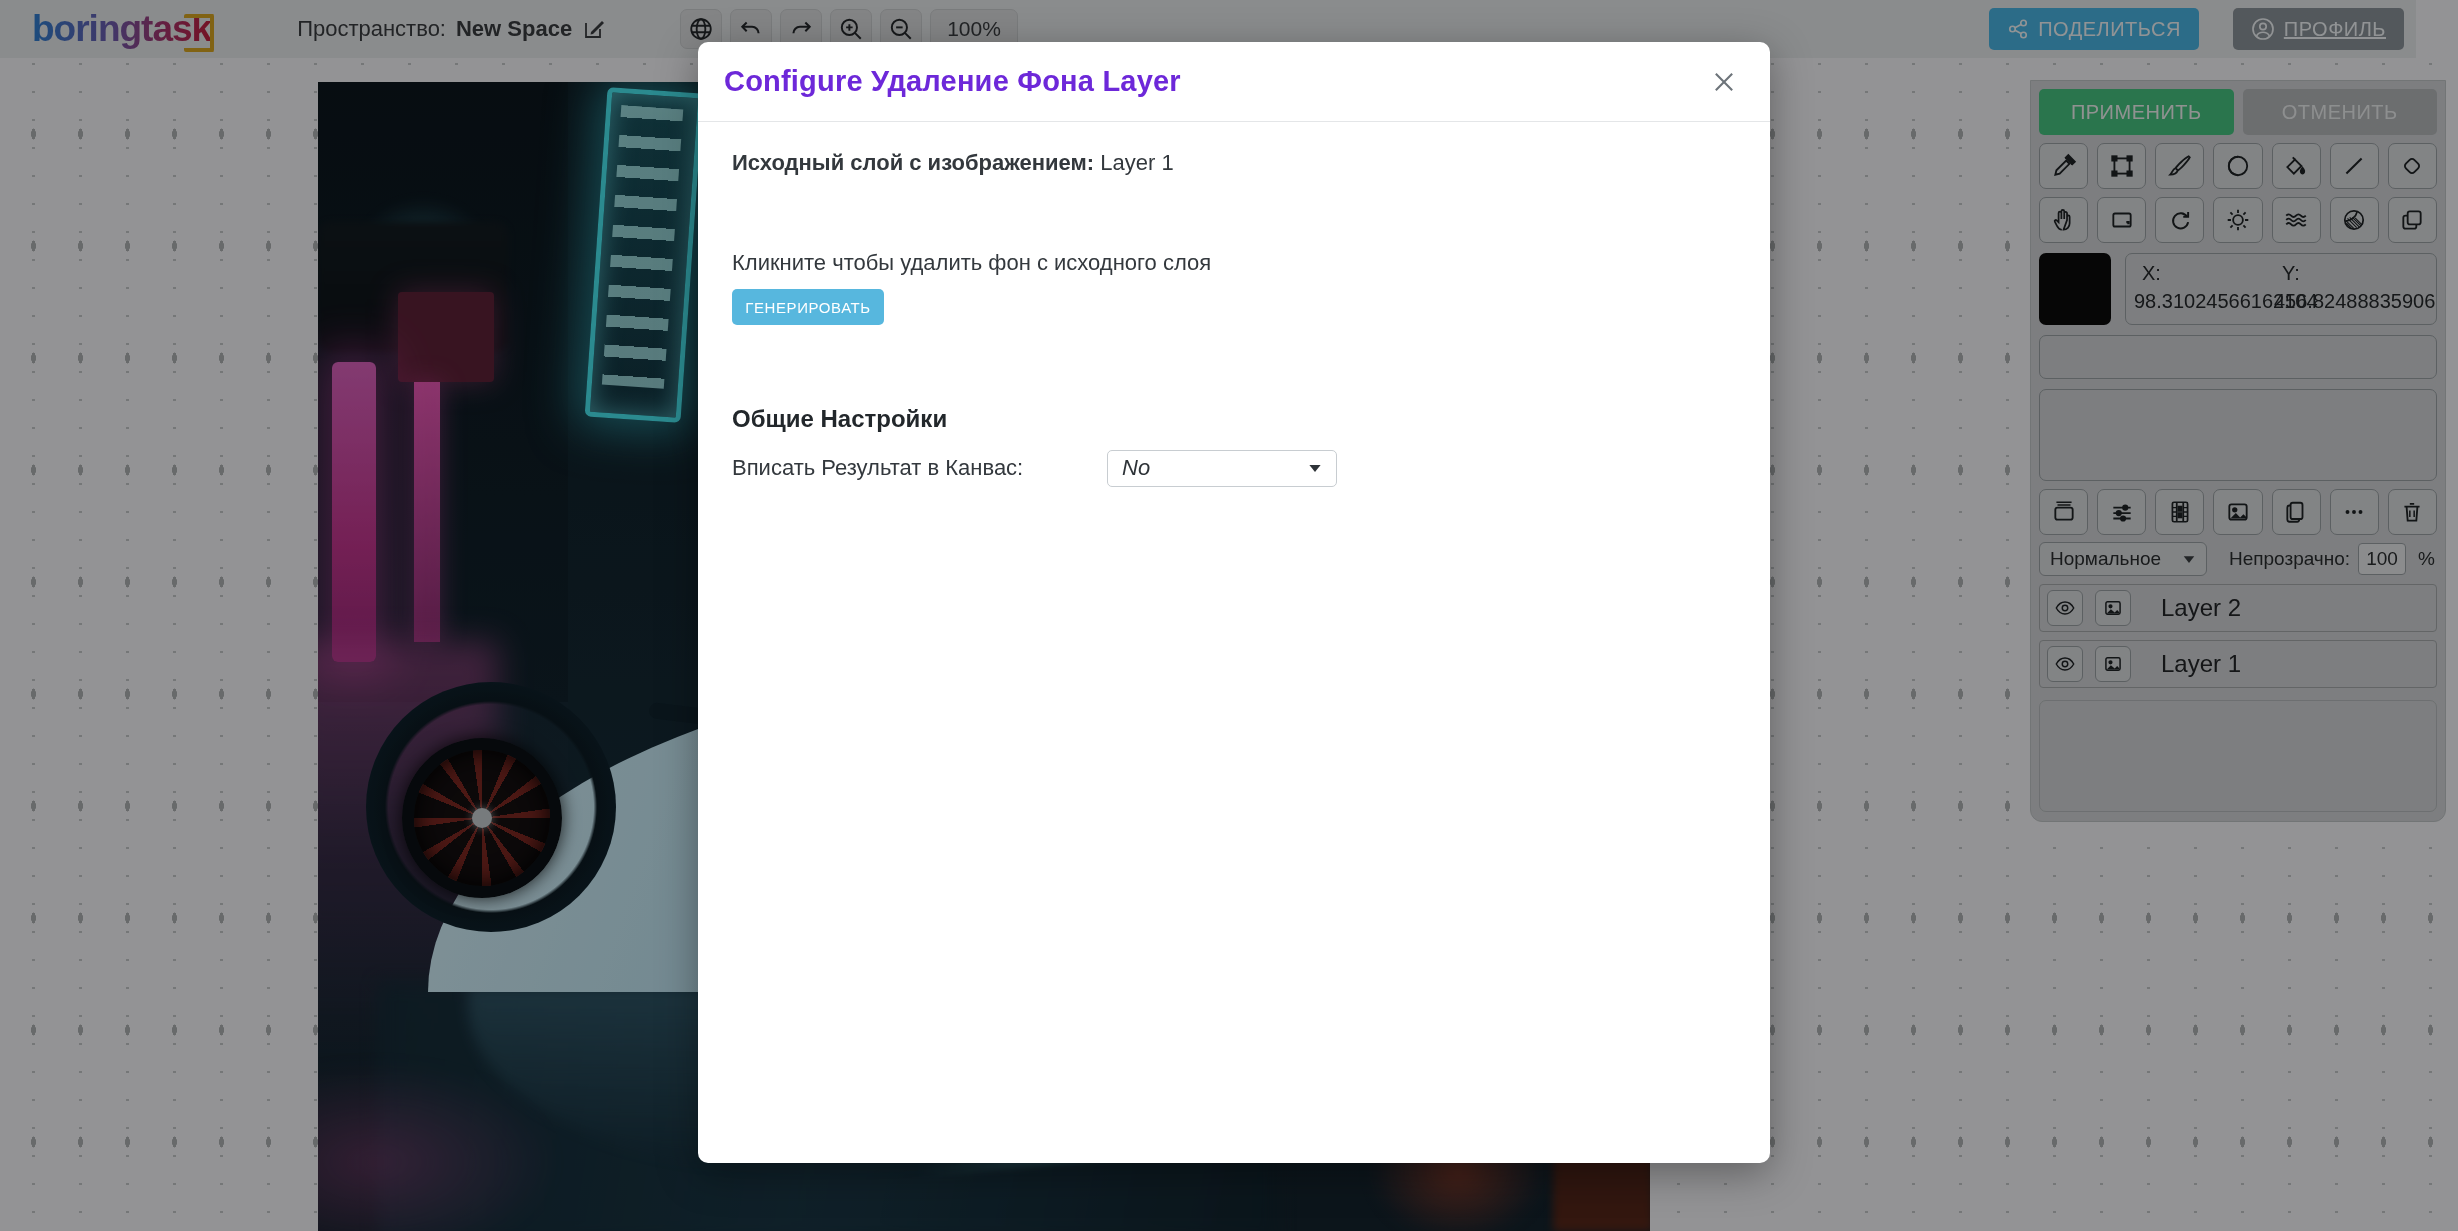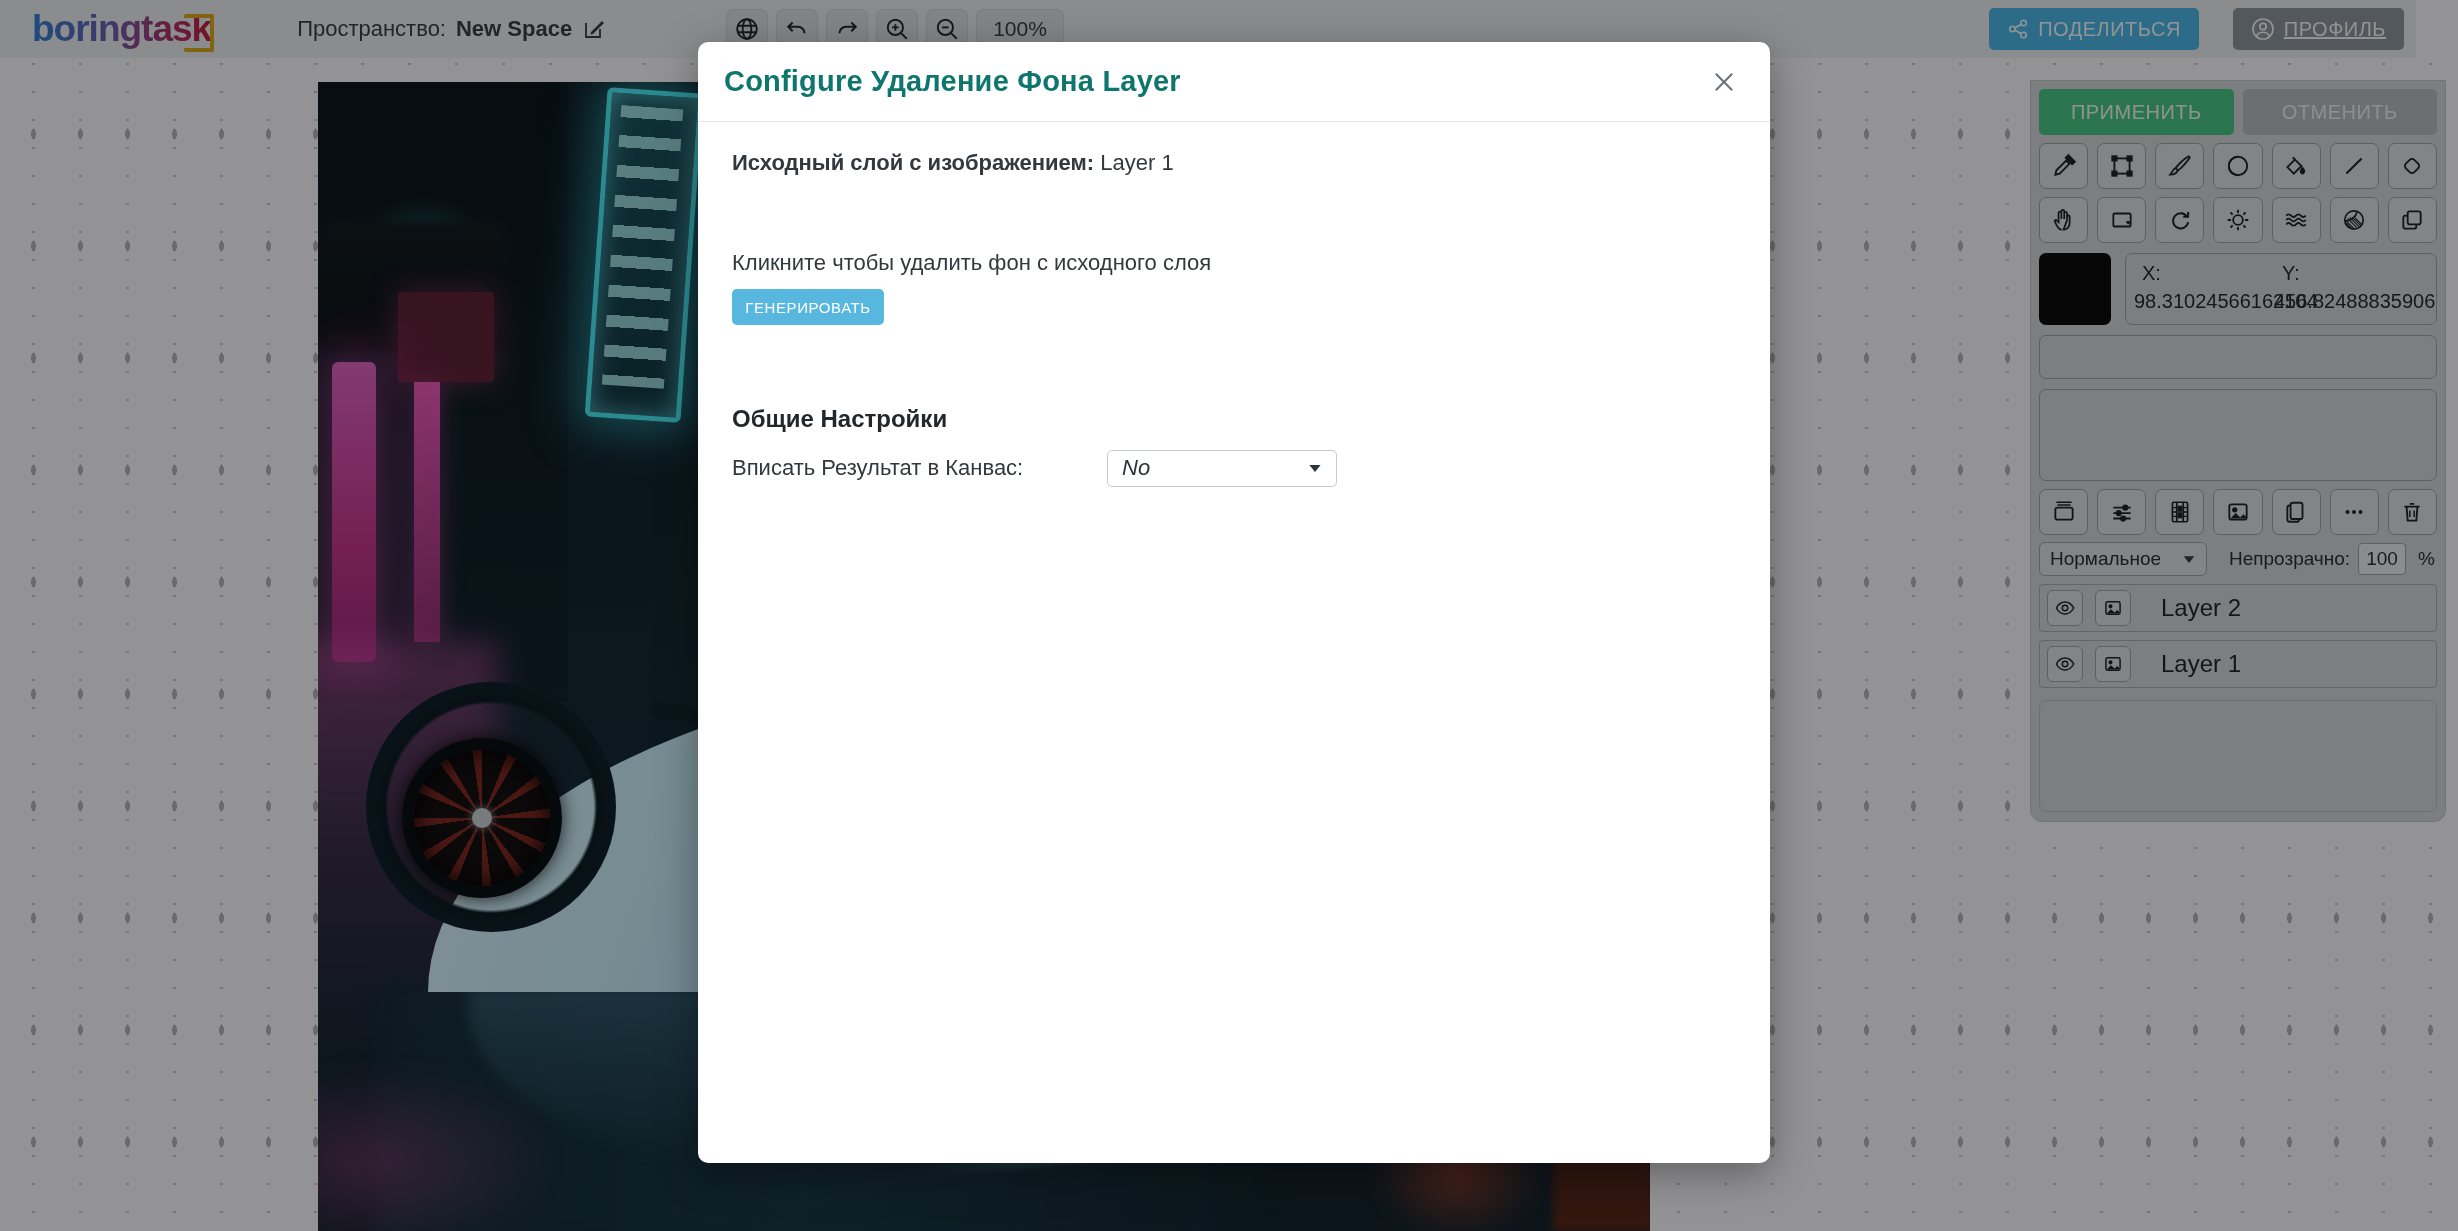--- a/index.html
+++ b/index.html
@@ -10,21 +10,21 @@
   .header { position:absolute; left:0; top:0; width:2416px; height:58px;
     background:#e7e9eb; display:flex; align-items:center; z-index:10; }
   .logo { margin-left:32px; font-size:37px; font-weight:bold; letter-spacing:-1px;
     background:linear-gradient(90deg,#2f7fd1 0%,#6f5cae 45%,#a8326b 75%,#c2203f 100%);
     -webkit-background-clip:text; background-clip:text; color:transparent; position:relative; }
   .logo-bracket { position:absolute; left:152px; top:6px; width:30px; height:38px;
     border:4px solid #d8a622; border-left:none; border-radius:2px; }
   .space-wrap { margin-left:86px; display:flex; align-items:center; gap:10px;
     font-size:22px; color:#3a3d40; }
   .space-wrap b { font-weight:bold; }
-  .tb { display:flex; align-items:center; gap:8px; margin-left:120px; }
+  .tb { display:flex; align-items:center; gap:8px; margin-left:74px; }
   .tb-btn { width:42px; height:40px; background:#dcdee0; border:1px solid #cccfd1;
     border-radius:7px; display:flex; align-items:center; justify-content:center; color:#26292c; }
   .tb-chip { height:40px; padding:0 16px; background:#dcdee0; border:1px solid #cccfd1;
     border-radius:7px; display:flex; align-items:center; font-size:21px; color:#3a3d40; }
   .hdr-right { position:absolute; right:12px; top:8px; display:flex; gap:34px; }
   .hdr-btn { height:42px; border-radius:5px; display:flex; align-items:center; gap:9px;
     padding:0 18px; font-size:20px; color:#f2f6f8; letter-spacing:.5px; }
   .share-btn { background:#4ab5e3; }
   .profile-btn { background:#8b9399;text-decoration:underline; }
 
@@ -129,21 +129,21 @@
     border-top:9px solid #3a3e41; }
 
   
   .dim { position:absolute; inset:0; background:rgba(0,0,0,.40); z-index:40; }
 
   
   .modal { position:absolute; left:698px; top:42px; width:1072px; height:1121px; background:#ffffff;
     border-radius:10px; z-index:50; box-shadow:0 10px 40px rgba(0,0,0,.35); }
   .modal-head { height:80px; display:flex; align-items:center; padding:0 26px;
     border-bottom:1px solid #e4e6e8; }
-  .modal-title { font-size:29px; font-weight:bold; color:#0f766e; letter-spacing:.2px; }
+  .modal-title { font-size:29px; font-weight:bold; color:#6d28d9; letter-spacing:.2px; }
   .close-x { margin-left:auto; width:40px; height:40px; display:flex; align-items:center;
     justify-content:center; color:#6d747a; cursor:pointer; }
   .modal-body { padding:28px 26px; font-size:22px; color:#33383d;margin-left:8px; }
   .src-line b { font-weight:bold; }
   .hint { margin-top:74px; }
   .gen-btn { margin-top:13px; width:152px; height:36px; background:#57b7de; color:#ffffff;
     border:none; border-radius:5px; font-size:15px; letter-spacing:.6px;
     font-family:"Liberation Sans",sans-serif; display:flex; align-items:center; justify-content:center; }
   .section-h { margin-top:80px; font-size:24px; font-weight:bold; color:#22272b; }
   .field-row { display:flex; align-items:center; margin-top:16px; height:38px; }

